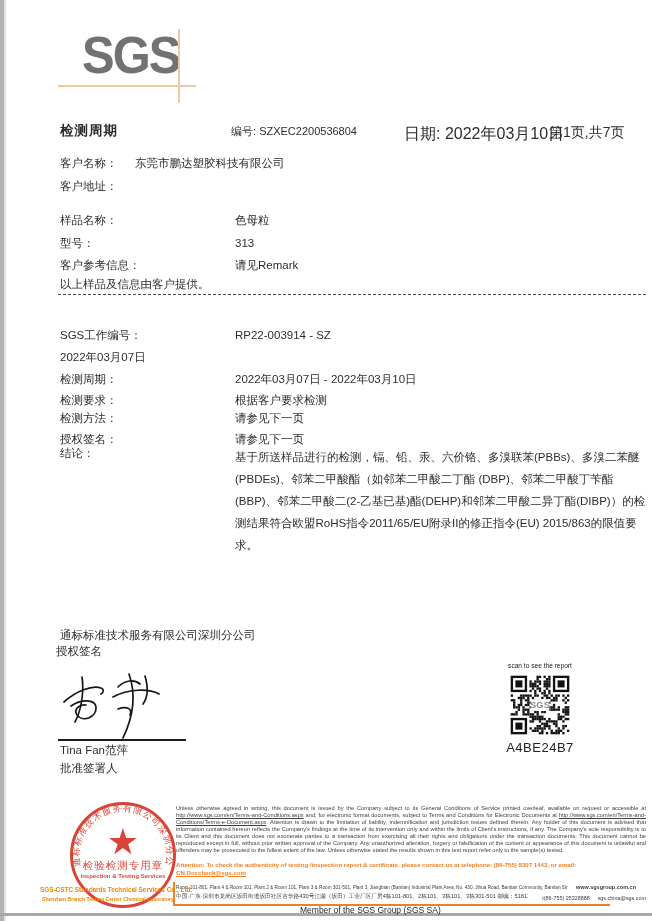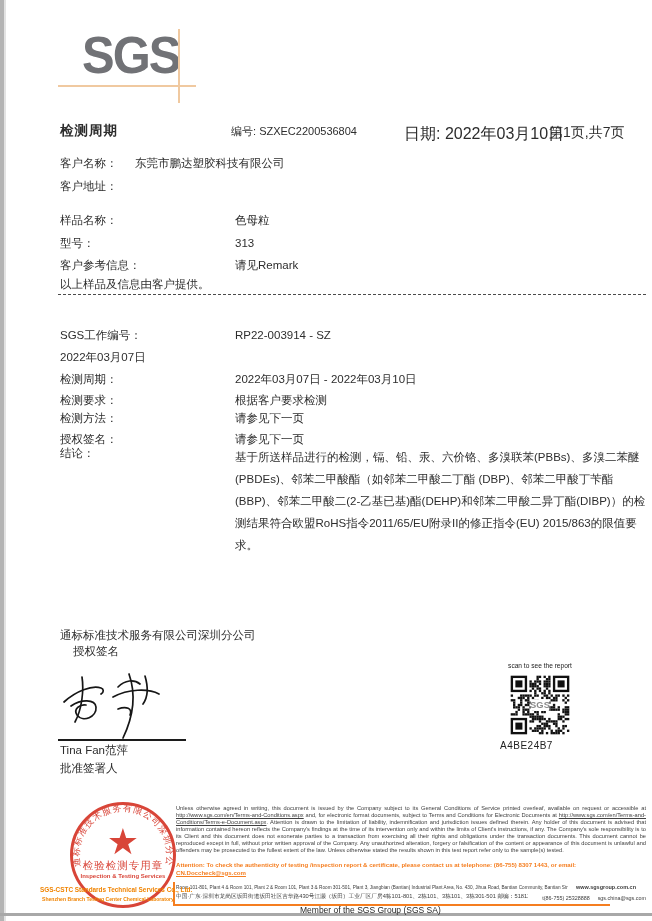--- a/index.html
+++ b/index.html
@@ -21,29 +21,29 @@
   
   #title{left:60px;top:122px;font-size:13.5px;font-weight:700;letter-spacing:1px}
   #repno{left:231px;top:124px;font-size:11px}
   #date{left:404px;top:124px;font-size:16px}
   #pageinfo{left:549px;top:124px;font-size:14px}
   #sep-dash{left:58px;top:294px;width:588px;height:1px;
     background:repeating-linear-gradient(90deg,#4a4a4a 0 3px,transparent 3px 5px)}
   #concl-row .val{white-space:normal;width:416px;line-height:22px;font-size:11.5px}
   
   #sig-company{left:60px;top:628px;font-size:11.5px}
-  #sig-auth{left:73px;top:644px;font-size:11.5px}
+  #sig-auth{left:56px;top:644px;font-size:11.5px}
   #sig-svg{left:58px;top:664px;width:132px;height:78px}
   #sig-underline{left:58px;top:739px;width:128px;height:1.8px;background:#1c1c1c}
   #sig-name{left:60px;top:743px;font-size:11.5px}
   #sig-role{left:60px;top:761px;font-size:11.5px}
   
   #qr-caption{left:500px;top:662px;width:80px;font-size:6.6px;text-align:center;color:#222}
   #qr-box{left:506px;top:671px;width:68px;height:68px}
-  #qr-serial{left:500px;top:740px;width:80px;font-size:10px;color:#222;letter-spacing:.5px}
+  #qr-serial{left:500px;top:740px;width:80px;font-size:13px;text-align:center;color:#222;letter-spacing:.5px}
   
   #stamp{left:66px;top:798px;width:114px;height:114px;opacity:.93;z-index:1}
   #ftr-co1{left:40px;top:886px;width:170px;font-size:6.4px;font-weight:700;color:#f08300;z-index:2;line-height:7px}
   #ftr-co2{left:42px;top:896px;width:160px;font-size:5.1px;font-weight:700;color:#f08300;z-index:2;line-height:6px}
   
   #disclaimer{left:176px;top:805px;width:470px;font-size:5.7px;line-height:7.05px;color:#414141;text-align:justify}
   #disclaimer a,#attention a{color:inherit;text-decoration:underline}
   #attention{left:176px;top:861px;width:470px;font-size:6.1px;line-height:7.6px;font-weight:700;color:#f57e20}
   #addr1{left:176px;top:884px;width:470px;display:flex;align-items:flex-end;font-size:4.7px;color:#3c3c3c;white-space:nowrap}
   #addr1 .site{margin-left:8px;font-size:5.5px;font-weight:700}

